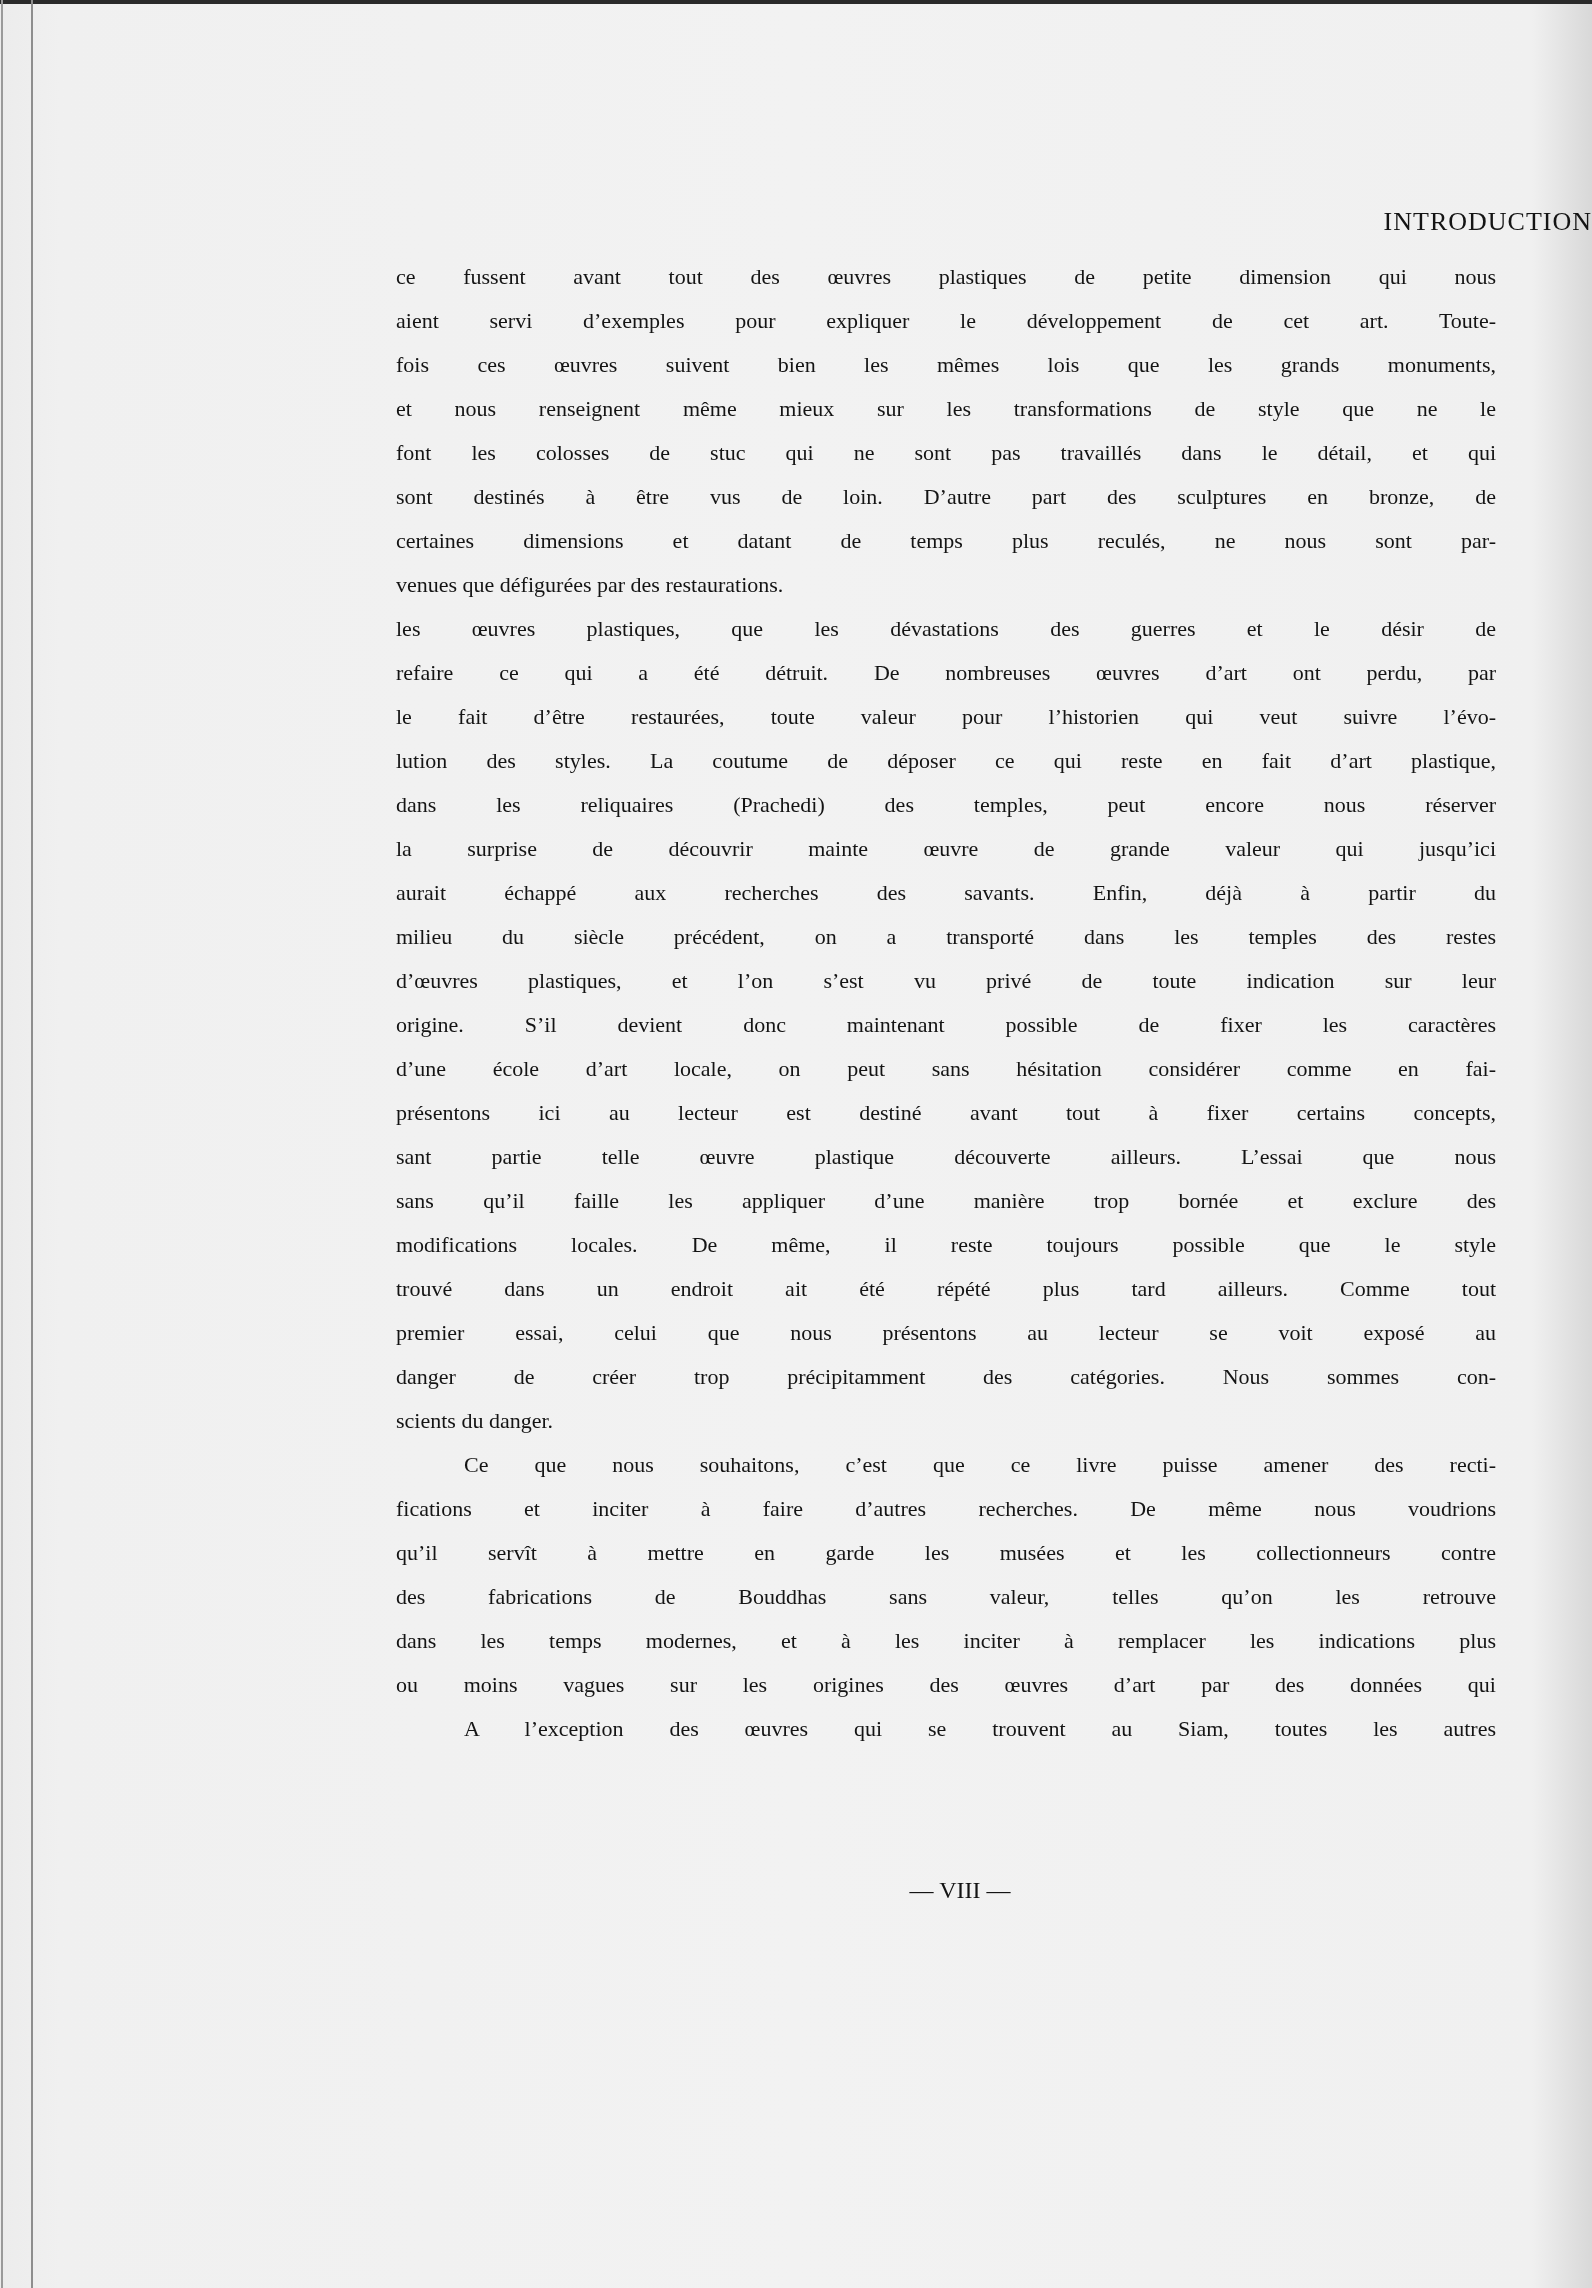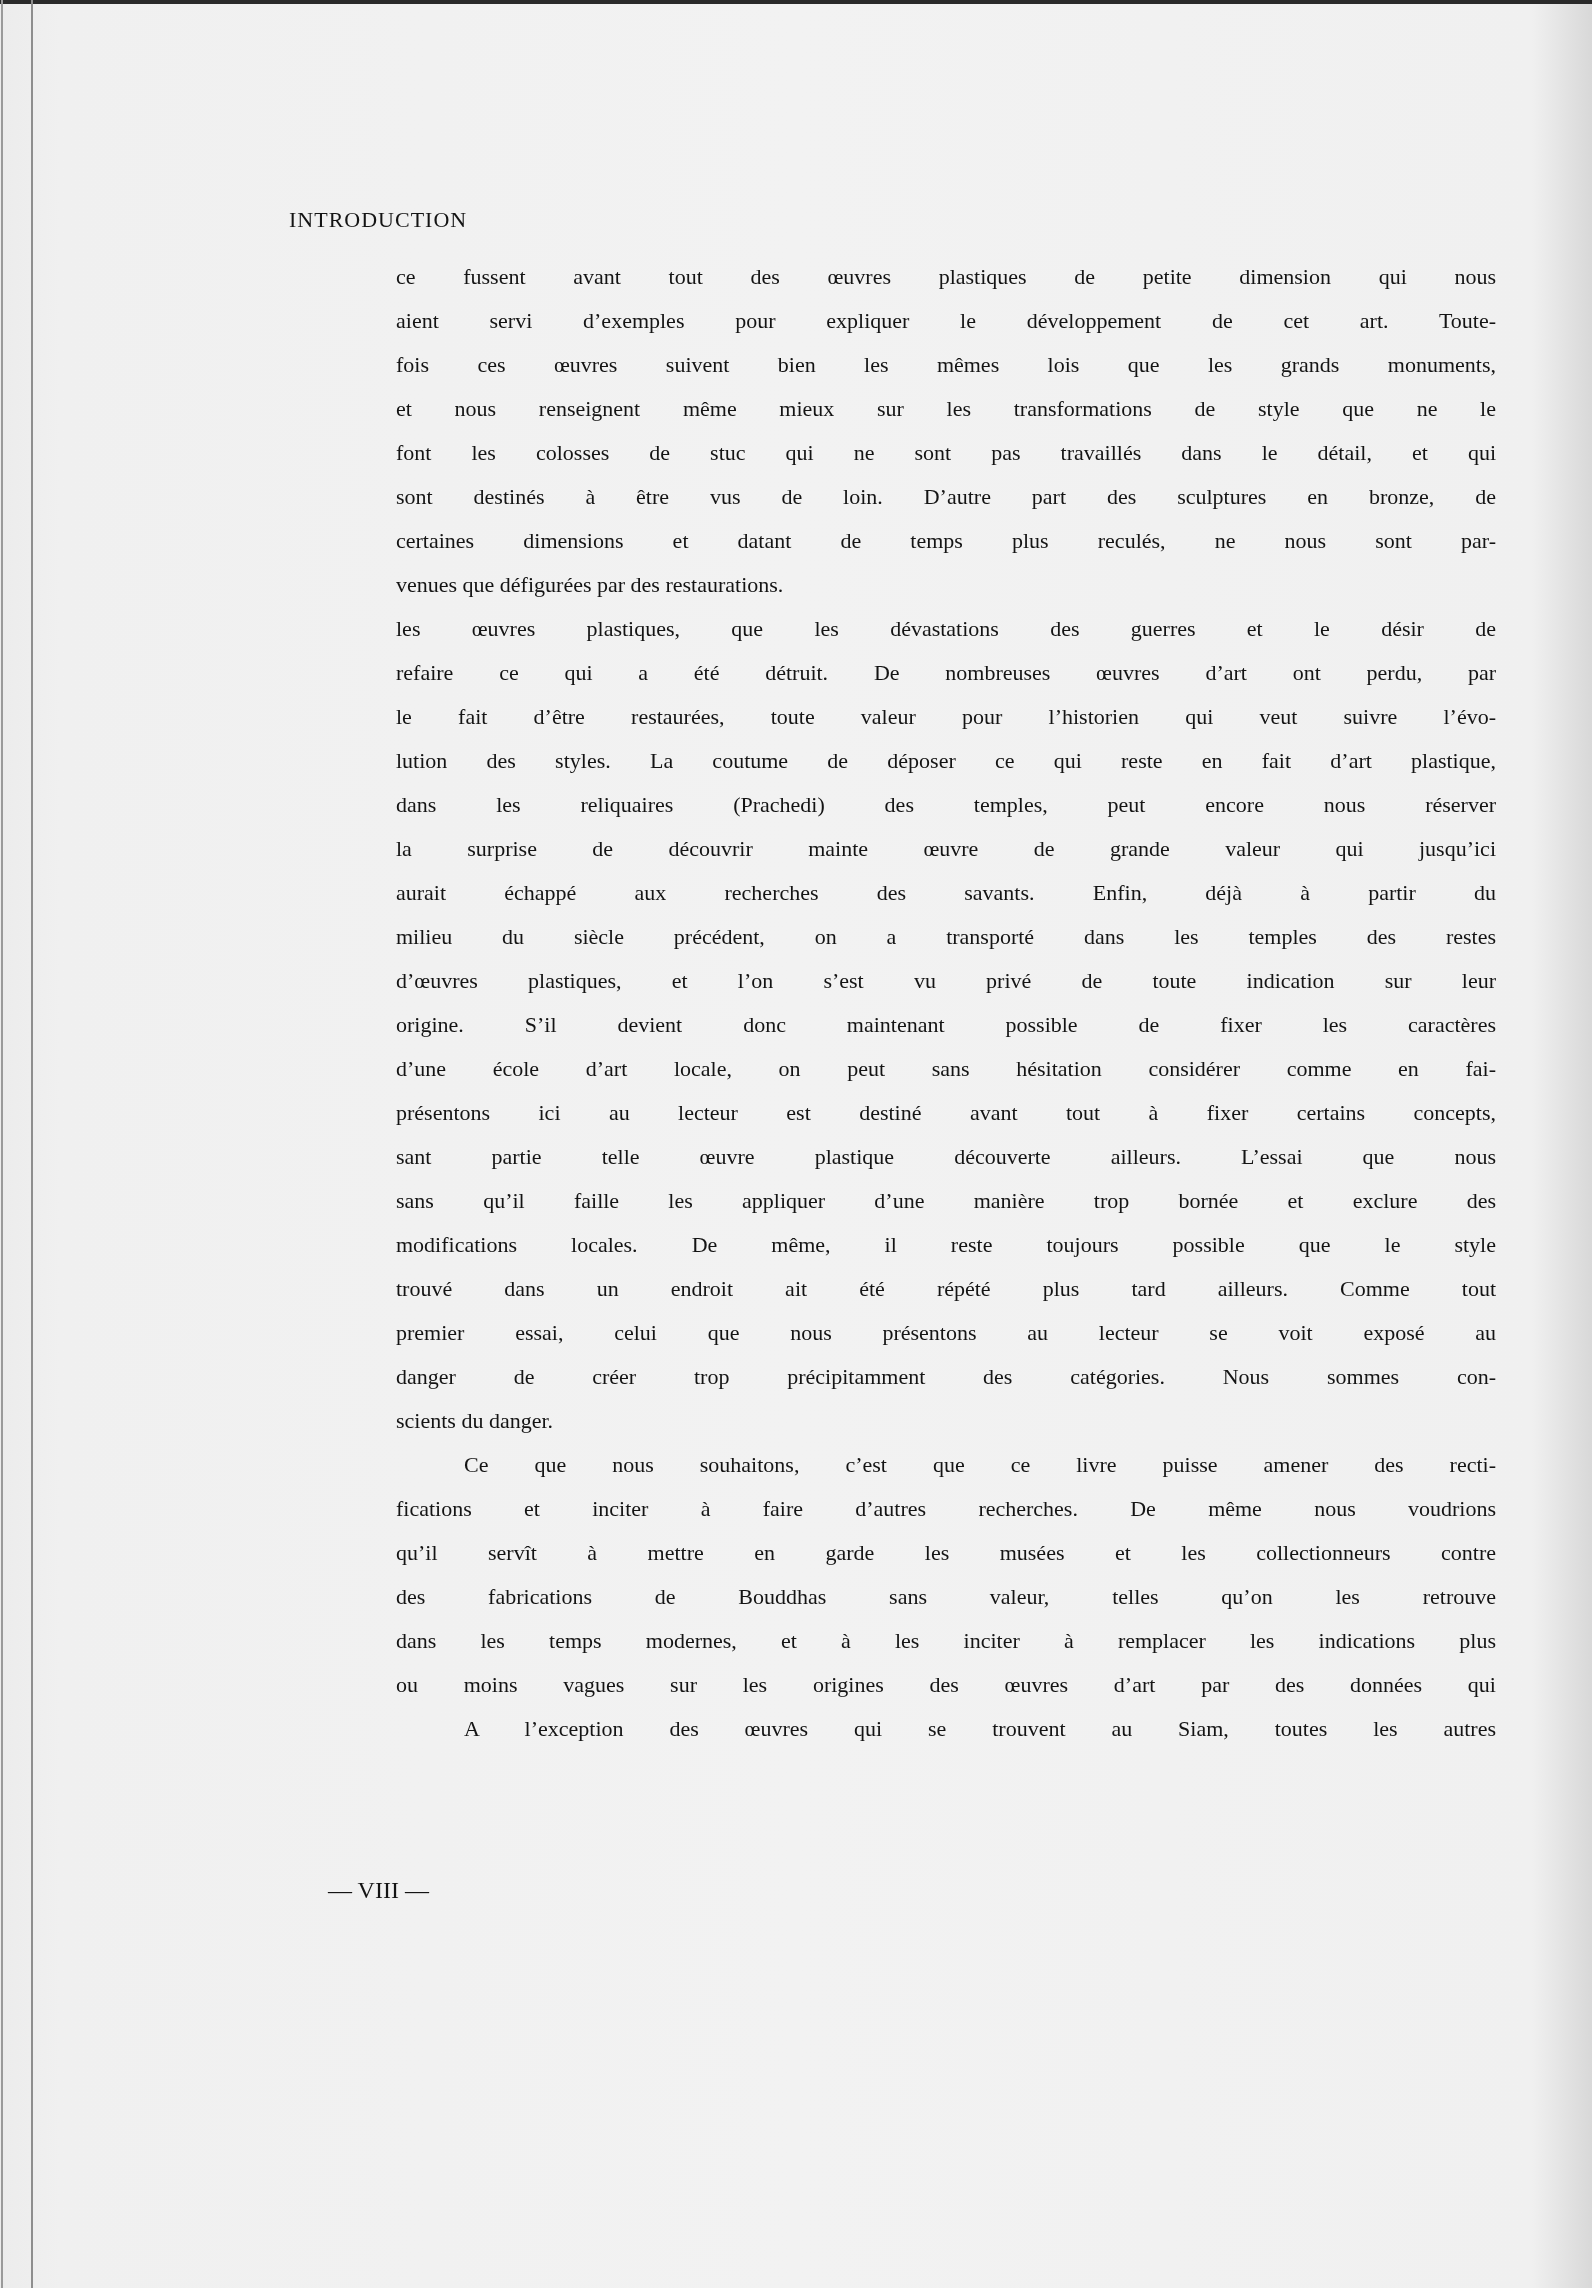--- a/index.html
+++ b/index.html
@@ -12,36 +12,36 @@
   }
   .page {
     position: absolute; left: 0; top: 0; width: 1592px; height: 2289px;
     background: linear-gradient(to right, #ececec 0px, #f0f0f0 60px, #f2f2f2 796px, #f0f0f0 1532px, #d8d8d8 1592px);
   }
   .top-border { position: absolute; left: 0; top: 0; width: 1592px; height: 4px; background: #2a2a2a; }
   .spine-line-1 { position: absolute; left: 1px; top: 0; width: 2px; height: 2289px; background: #9a9a9a; }
   .spine-line-2 { position: absolute; left: 31px; top: 0; width: 2px; height: 2289px; background: #8e8e8e; }
   .running-head {
     position: absolute; left: 0; width: 1592px; top: 207px;
-    text-align: left; font-size: 22px; letter-spacing: 1px;
+    text-align: right; font-size: 26px; letter-spacing: 1px;
     padding-left: 289px; box-sizing: border-box;
   }
   .text-block {
     position: absolute; left: 396px; top: 255px; width: 1100px;
     font-size: 22px; line-height: 44px;
   }
   .line {
     display: block; height: 44px; white-space: nowrap;
     text-align: justify; text-align-last: justify;
   }
   .line.last { text-align-last: left; }
   .line.indent { padding-left: 68px; }
   .folio {
     position: absolute; left: 0; width: 1592px; top: 1877px;
-    font-size: 24px; padding-left: 328px; box-sizing: border-box;
+    text-align: center; font-size: 24px; padding-left: 328px; box-sizing: border-box;
   }
 </style>
 </head>
 <body>
 
 <div class="page">
   <div class="top-border"></div>
   <div class="spine-line-1"></div>
   <div class="spine-line-2"></div>
 

